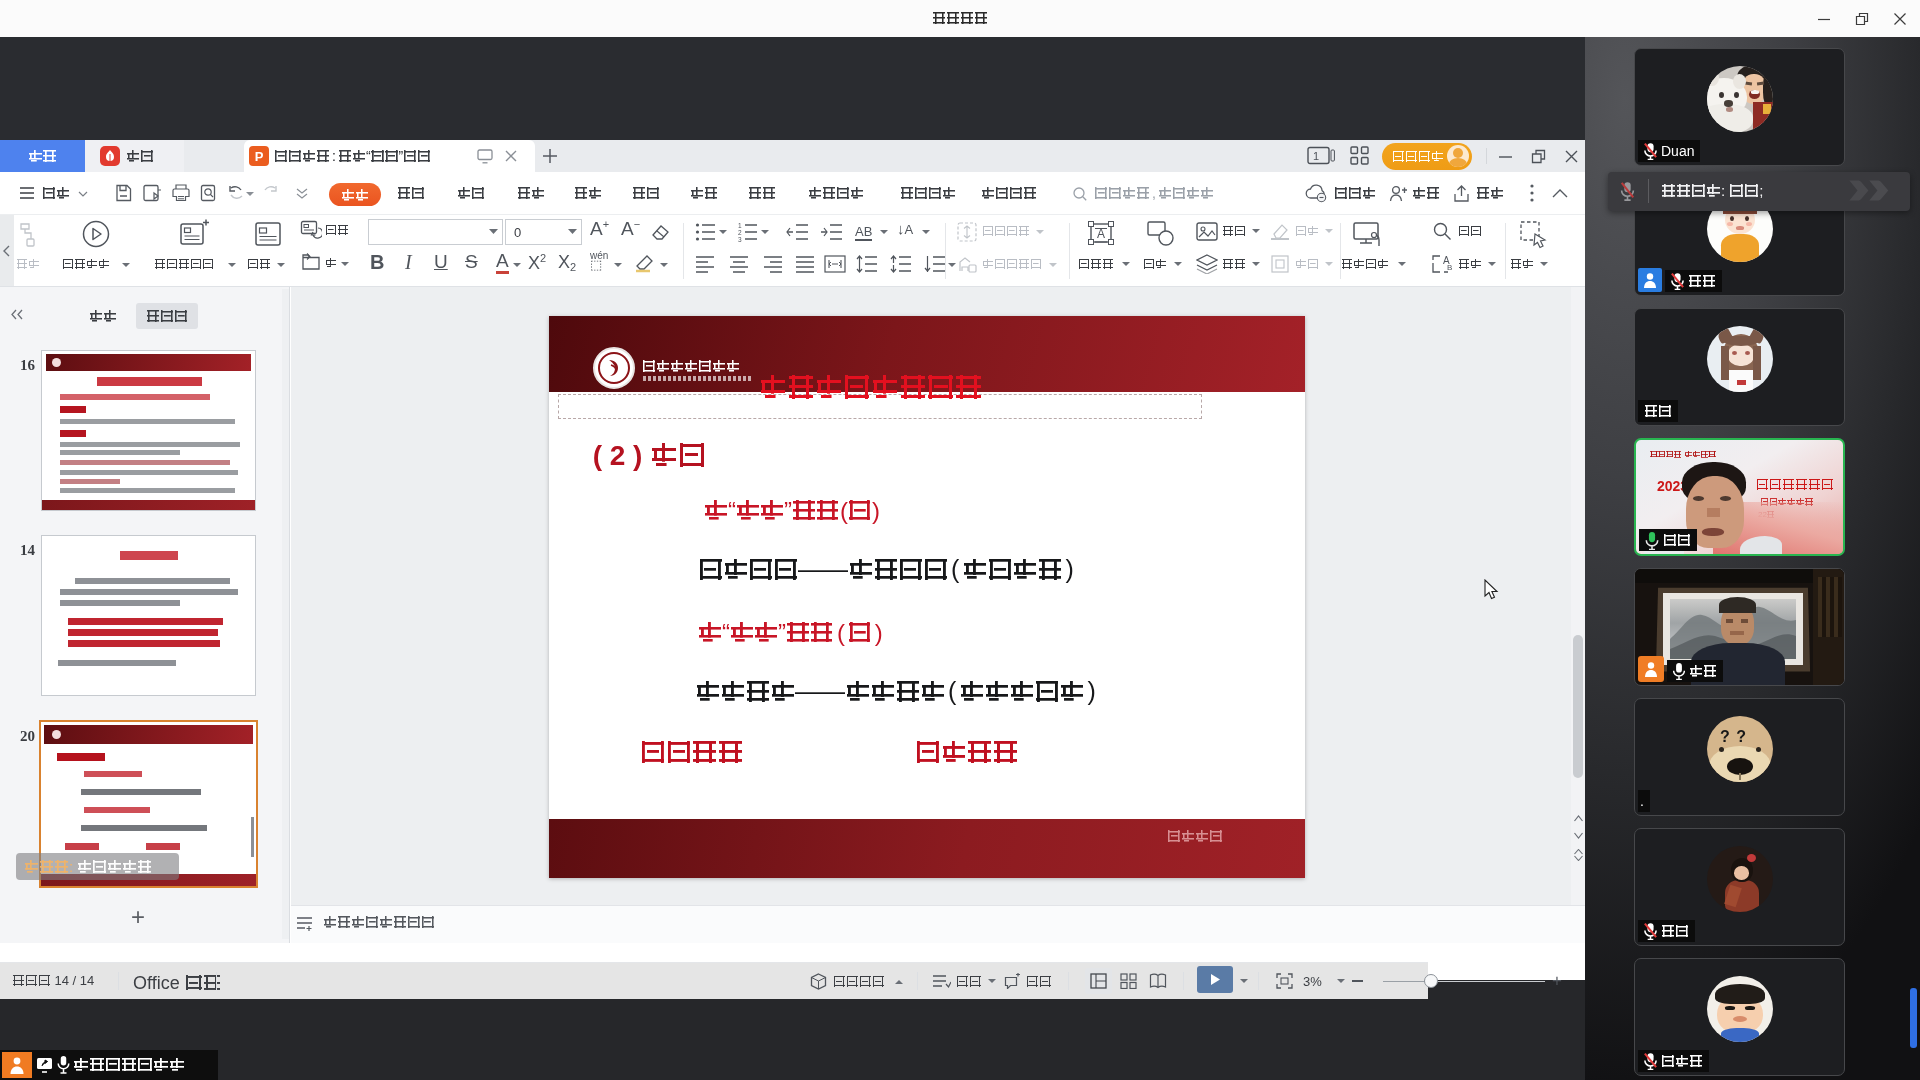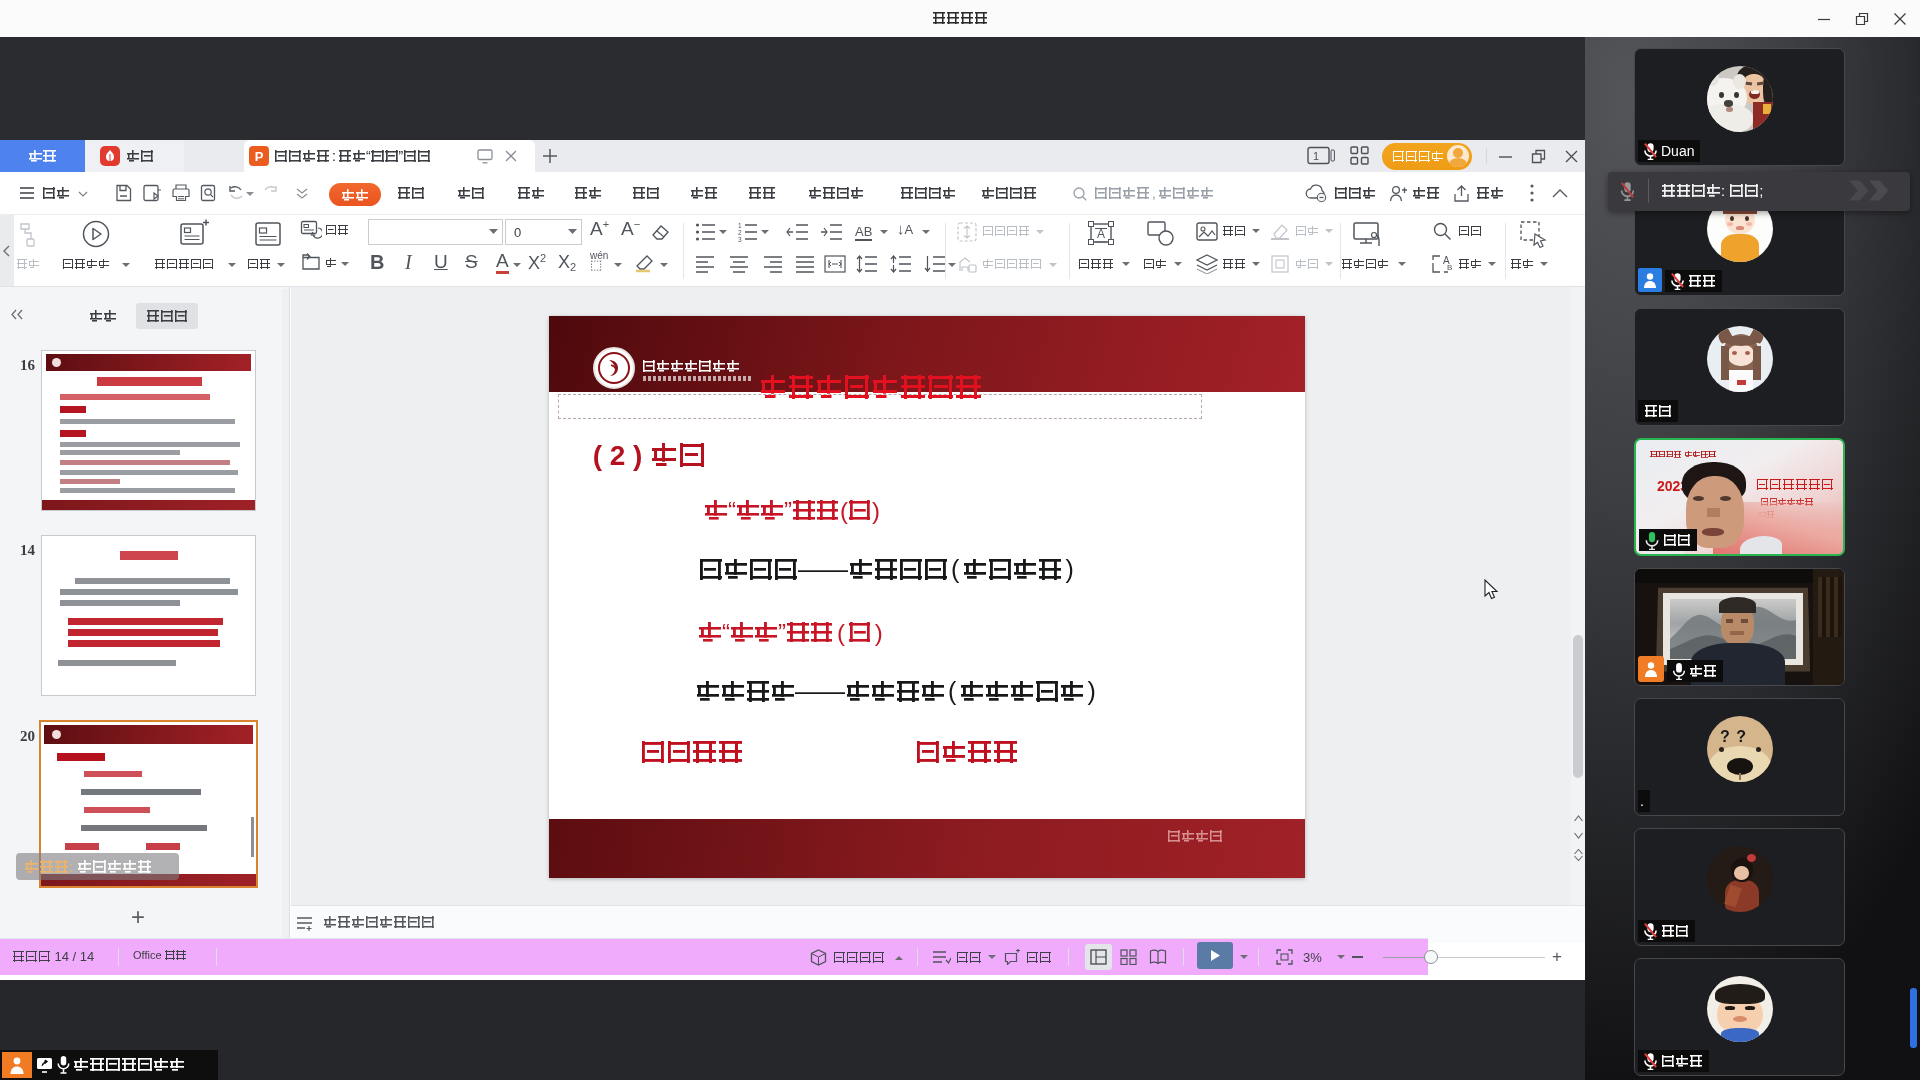--- a/index.html
+++ b/index.html
@@ -20,21 +20,21 @@
 #share{left:0;top:37px;width:1585px;height:1043px;background:#2a2c30}
 #sharebottom{left:0;top:943px;width:1585px;height:100px;background:#26272a}
 
 #wps{left:0;top:103px;width:1585px;height:840px;background:#fff}
 #tabbar{left:0;top:0;width:1585px;height:32px;background:#e9ebee}
 #menubar{left:0;top:32px;width:1585px;height:43px;background:#fff;border-bottom:1px solid #eceef0}
 #toolbar{left:0;top:75px;width:1585px;height:72px;background:#fff;border-bottom:1px solid #dfe2e6}
 #leftpanel{left:0;top:147px;width:290px;height:656px;background:#f4f5f7;border-right:1px solid #dadde1}
 #canvas{left:291px;top:147px;width:1294px;height:618px;background:#edeff1}
 #notesbar{left:291px;top:765px;width:1294px;height:38px;background:#fafbfc;border-top:1px solid #e2e4e8}
-#statusbar{left:0;top:798px;width:1428px;height:37px;background:#f0abfc;border-top:1px solid #e4e6e9}
+#statusbar{left:0;top:822px;width:1428px;height:37px;background:#e5e5e5;border-top:1px solid #e4e6e9}
 .mtxt{font-size:14px;color:#3b3e44}
 .ttip{font-size:12px;color:#41444a}
 .gray{--c:#b9bdc4;color:#b9bdc4}
 
 #panel{left:1585px;top:37px;width:335px;height:1043px;background:radial-gradient(130% 95% at 12% 6%,#545559 0%,#3e3f43 38%,#28292c 68%,#111113 100%)}
 .tile{position:absolute;left:49px;width:211px;height:118px;background:#1d1e21;border:1px solid #47484b;border-radius:7px}
 .avatar{position:absolute;left:72px;top:17px;width:66px;height:66px;border-radius:50%;overflow:hidden}
 .nlabel{position:absolute;left:3px;bottom:3px;background:#0c0c0c;color:#fff;font-size:14px;--c:#fff;height:22px;display:flex;align-items:center;padding:0 6px 0 2px;white-space:nowrap}
 </style>
 </head>
@@ -583,21 +583,21 @@
       <svg class="abs" style="left:5px;top:10px" width="17" height="15" viewBox="0 0 17 15">
           <path d="M1 2h15M1 7h15M1 12h8" stroke="#555a61" stroke-width="1.4"></path>
           <path d="M13 10v5M10.5 12.5h5" stroke="#555a61" stroke-width="1.2"></path>
         </svg>
       <div class="abs" style="left:32px;top:8px;font-size:14px;color:#54585e;--c:#54585e"><span class="g c"></span><span class="g a"></span><span class="g c"></span><span class="g b"></span><span class="g c"></span><span class="g a"></span><span class="g b"></span><span class="g b"></span></div>
     </div>
 
     <div class="abs" id="statusbar">
       <div class="abs" style="left:12px;top:10px;font-size:13px;color:#3c3f44;--c:#3c3f44"><span class="g a"></span><span class="g b"></span><span class="g b"></span> 14 / 14</div>
       <div class="abs" style="left:118px;top:9px;width:1px;height:18px;background:#dcdfe3"></div>
-      <div class="abs" style="left:133px;top:10px;font-size:11px;color:#3c3f44;--c:#3c3f44">Office <span class="g b"></span><span class="g a"></span></div>
+      <div class="abs" style="left:133px;top:10px;font-size:18px;color:#3c3f44;--c:#3c3f44">Office <span class="g b"></span><span class="g a"></span></div>
       <div class="abs" style="left:216px;top:9px;width:1px;height:18px;background:#dcdfe3"></div>
       <svg class="abs" style="left:810px;top:10px" width="17" height="17" viewBox="0 0 17 17">
           <path d="M8.5 1l7 3.5v8L8.5 16l-7-3.5v-8z" fill="none" stroke="#50555c" stroke-width="1.3"></path>
           <path d="M8.5 8v8M1.5 4.5L8.5 8l7-3.5" fill="none" stroke="#50555c" stroke-width="1"></path>
         </svg>
       <div class="abs" style="left:833px;top:11px;font-size:13px;color:#3c3f44;--c:#3c3f44"><span class="g b"></span><span class="g b"></span><span class="g b"></span><span class="g b"></span></div>
       <svg class="abs" style="left:895px;top:16px" width="8" height="5" viewBox="0 0 8 5">
           <path d="M0 5l4-4 4 4z" fill="#6a6f76"></path>
         </svg>
       <div class="abs" style="left:917px;top:9px;width:1px;height:18px;background:#dcdfe3"></div>

